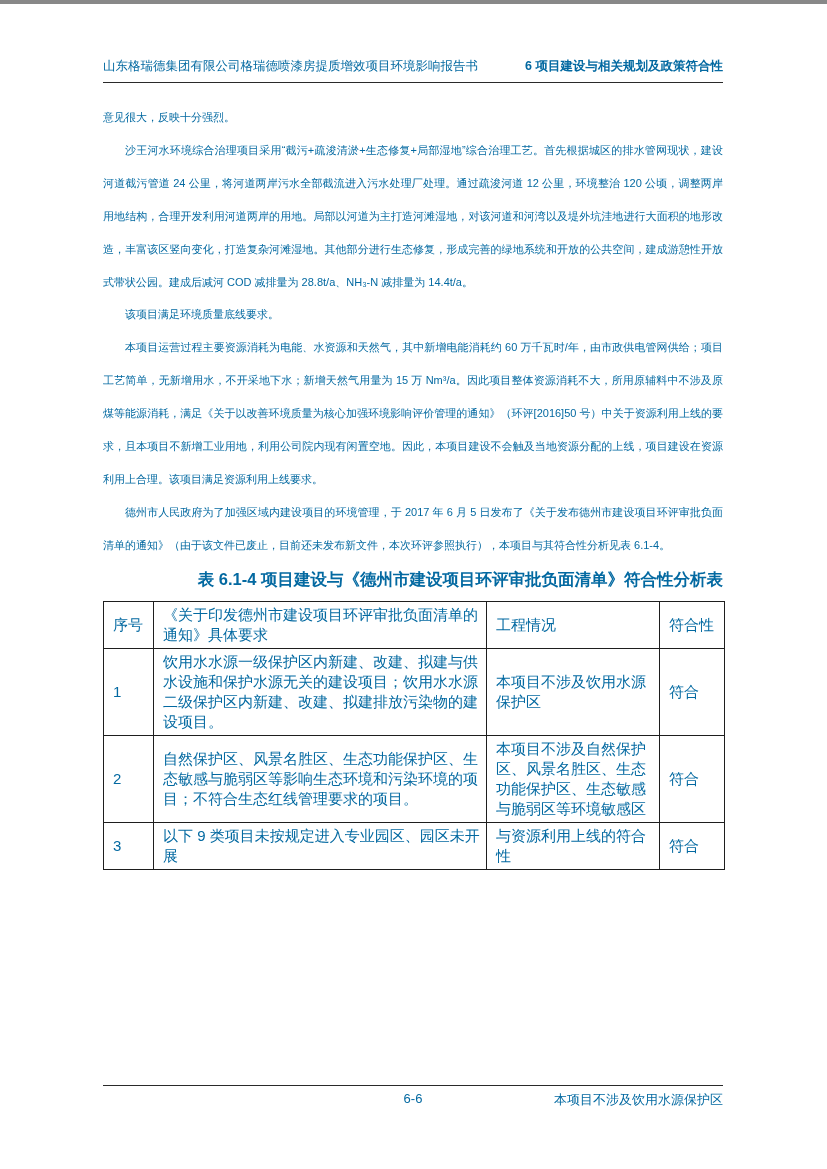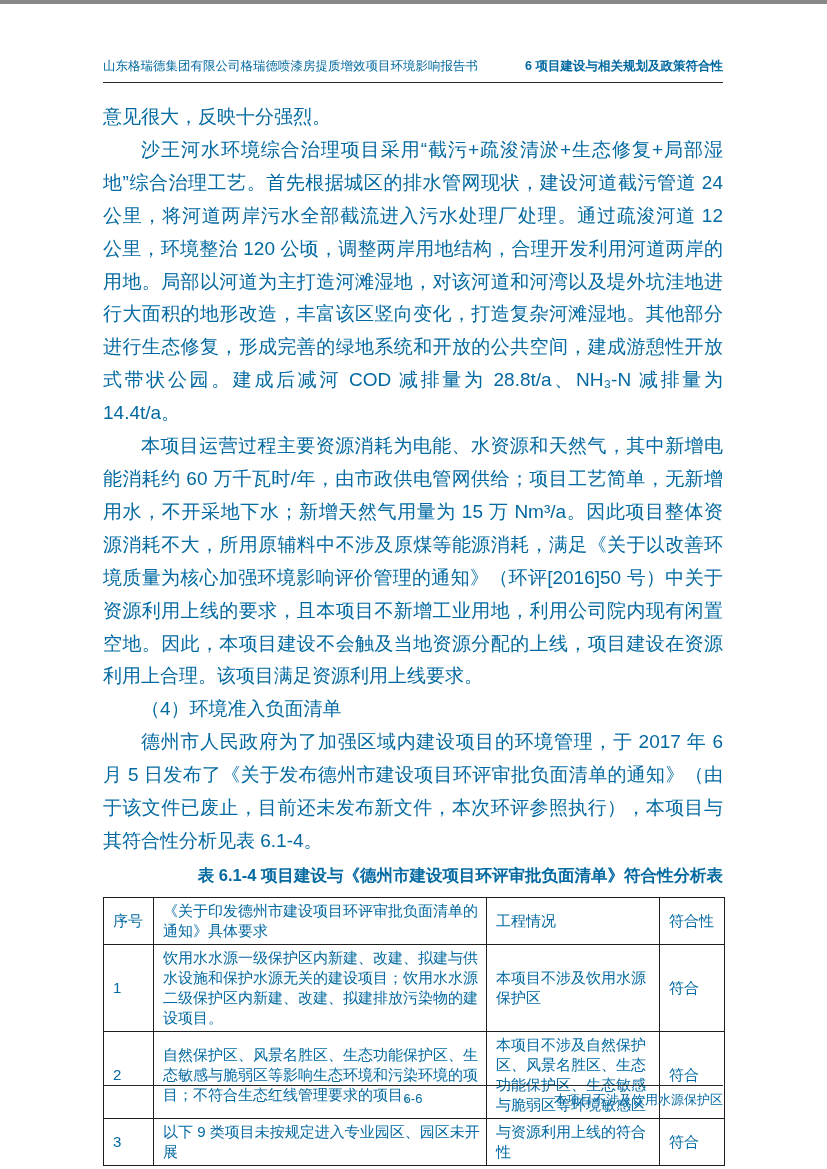--- a/index.html
+++ b/index.html
@@ -25,21 +25,21 @@
     justify-content: space-between;
     align-items: flex-end;
     border-bottom: 1px solid #2a2a2a;
     padding-bottom: 7px;
     font-size: 12.5px;
     white-space: nowrap;
   }
   .doc-header .right { font-weight: bold; }
   .body-paragraphs {
     margin-top: 18px;
-    font-size: 19px;
+    font-size: 11px;
     line-height: 32.9px;
     text-align: justify;
   }
   .para { margin: 0; }
   .para.indent { text-indent: 2em; }
   .table-title {
     margin-top: 4px;
     text-align: right;
     font-weight: bold;
     font-size: 16.5px;
@@ -94,22 +94,22 @@
   <div class="content">
 
     <div class="doc-header">
       <span class="left">山东格瑞德集团有限公司格瑞德喷漆房提质增效项目环境影响报告书</span>
       <span class="right">6 项目建设与相关规划及政策符合性</span>
     </div>
 
     <div class="body-paragraphs">
         <p class="para">意见很大，反映十分强烈。</p>
         <p class="para indent">沙王河水环境综合治理项目采用“截污+疏浚清淤+生态修复+局部湿地”综合治理工艺。首先根据城区的排水管网现状，建设河道截污管道 24 公里，将河道两岸污水全部截流进入污水处理厂处理。通过疏浚河道 12 公里，环境整治 120 公顷，调整两岸用地结构，合理开发利用河道两岸的用地。局部以河道为主打造河滩湿地，对该河道和河湾以及堤外坑洼地进行大面积的地形改造，丰富该区竖向变化，打造复杂河滩湿地。其他部分进行生态修复，形成完善的绿地系统和开放的公共空间，建成游憩性开放式带状公园。建成后减河 COD 减排量为 28.8t/a、NH₃-N 减排量为 14.4t/a。</p>
+        <p class="para indent">该项目满足环境质量底线要求。</p>
         <p class="para indent">本项目运营过程主要资源消耗为电能、水资源和天然气，其中新增电能消耗约 60 万千瓦时/年，由市政供电管网供给；项目工艺简单，无新增用水，不开采地下水；新增天然气用量为 15 万 Nm³/a。因此项目整体资源消耗不大，所用原辅料中不涉及原煤等能源消耗，满足《关于以改善环境质量为核心加强环境影响评价管理的通知》（环评[2016]50 号）中关于资源利用上线的要求，且本项目不新增工业用地，利用公司院内现有闲置空地。因此，本项目建设不会触及当地资源分配的上线，项目建设在资源利用上合理。该项目满足资源利用上线要求。</p>
-        <p class="para indent">（4）环境准入负面清单</p>
         <p class="para indent">德州市人民政府为了加强区域内建设项目的环境管理，于 2017 年 6 月 5 日发布了《关于发布德州市建设项目环评审批负面清单的通知》（由于该文件已废止，目前还未发布新文件，本次环评参照执行），本项目与其符合性分析见表 6.1-4。</p>
       </div>
 
     <div class="table-title">表 6.1-4  项目建设与《德州市建设项目环评审批负面清单》符合性分析表</div>
 
     <table class="compliance">
       <colgroup>
         <col class="col0">
           <col class="col1">
           <col class="col2">

